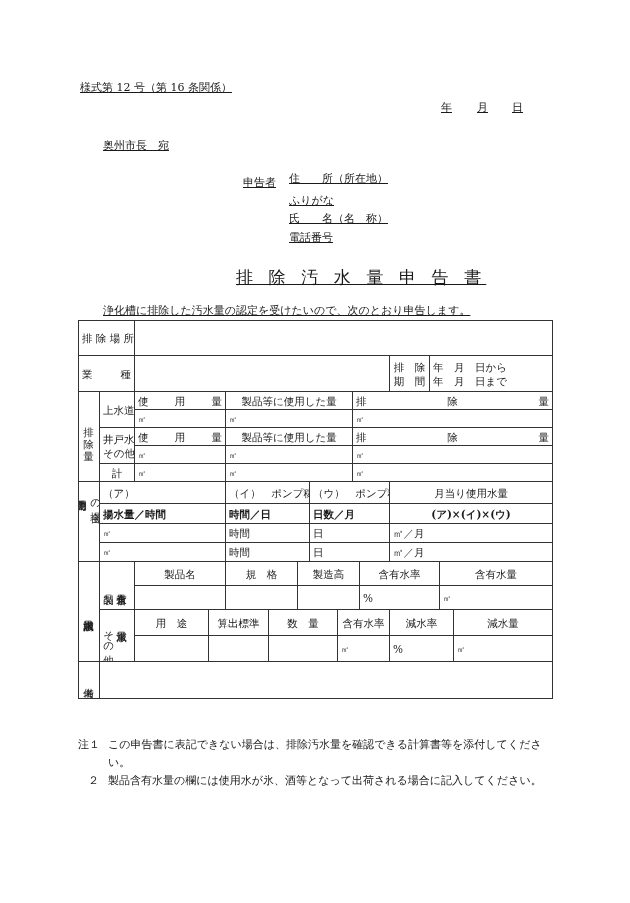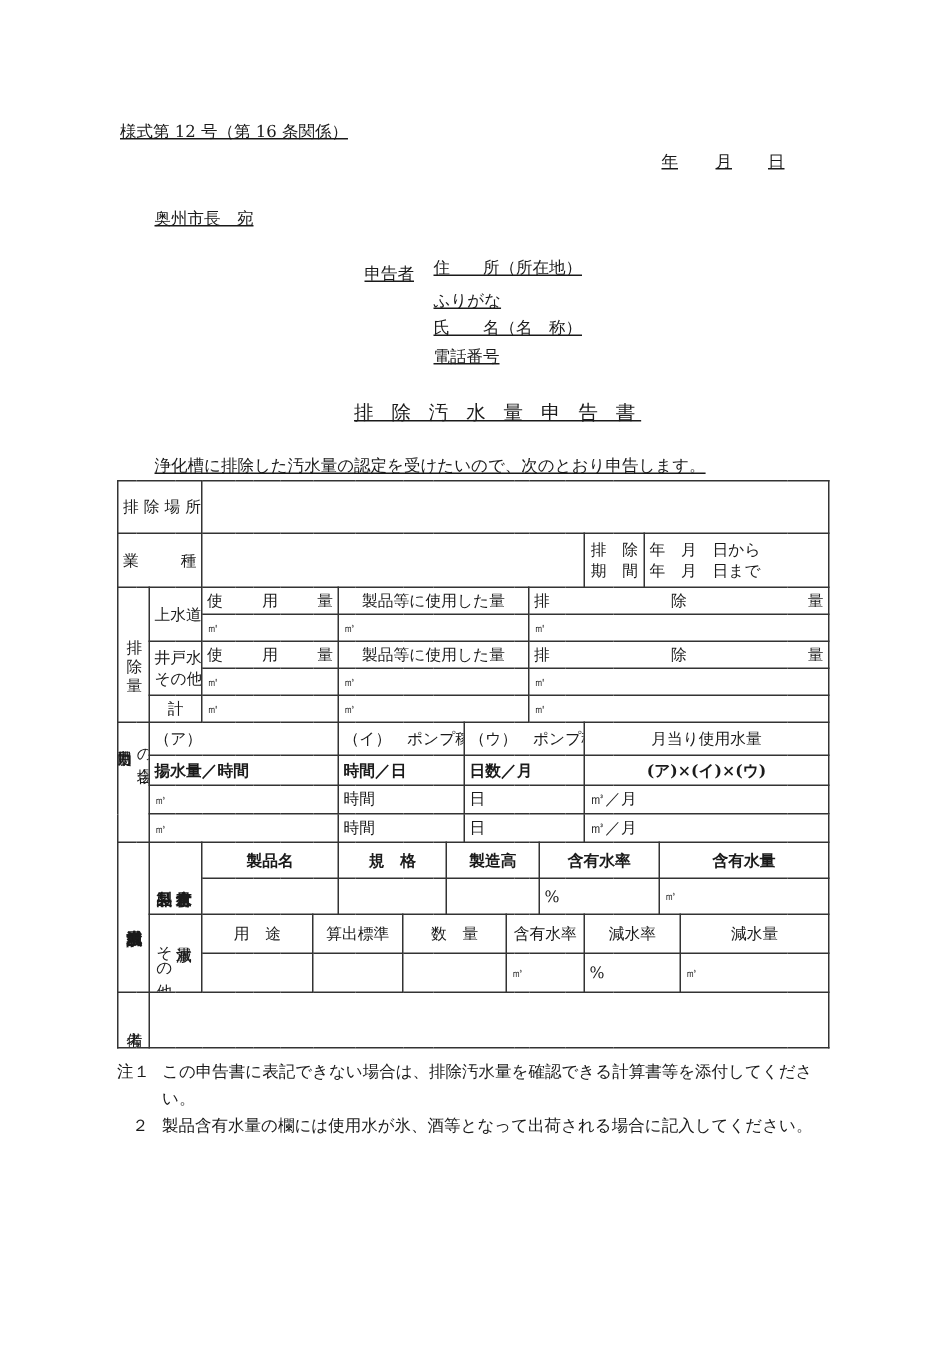--- a/index.html
+++ b/index.html
@@ -26,21 +26,21 @@
 <div class="abs" style="left:477px;top:100px;">月</div>
 <div class="abs" style="left:512px;top:100px;">日</div>
 <div class="abs" style="left:103px;top:138px;">奥州市長　宛</div>
 
 <div class="abs" style="left:243px;top:175px;">申告者</div>
 <div class="abs" style="left:289px;top:171px;">住　　所（所在地）</div>
 <div class="abs" style="left:289px;top:193px;">ふりがな</div>
 <div class="abs" style="left:289px;top:211px;">氏　　名（名　称）</div>
 <div class="abs" style="left:289px;top:230px;">電話番号</div>
 
-<div class="abs" style="left:236px;top:266px;font-size:13px;letter-spacing:0.3em;">排 除 汚 水 量 申 告 書</div>
+<div class="abs" style="left:236px;top:266px;font-size:17px;letter-spacing:0.3em;">排 除 汚 水 量 申 告 書</div>
 
 <div class="abs" style="left:103px;top:303px;">浄化槽に排除した汚水量の認定を受けたいので、次のとおり申告します。</div>
 
 <table class="form">
   <colgroup>
     <col style="width:12px">
       <col style="width:9px">
       <col style="width:17px">
       <col style="width:18px">
       <col style="width:22px">
@@ -160,21 +160,21 @@
     <td colspan="7" class="r">日</td>
     <td colspan="8" class="r">㎥／月</td>
   </tr>
   <tr style="height:19px;">
     <td colspan="8" class="r"><span class="unit">㎥</span></td>
     <td colspan="7" class="r">時間</td>
     <td colspan="7" class="r">日</td>
     <td colspan="8" class="r">㎥／月</td>
   </tr>
 
-  <tr style="height:24px;font-weight:bold;">
+  <tr style="height:24px;">
     <td rowspan="4" colspan="2" class="vcell">
       <div class="vert" style="margin:auto;">減水量内訳</div>
     </td>
     <td rowspan="2" colspan="2">
       <div style="display:flex;gap:1px;">
         <div class="vert">製品</div>
         <div class="vert">含有水量</div>
       </div>
     </td>
     <td colspan="6" class="c">製品名</td>
@@ -218,19 +218,19 @@
       <div class="vert" style="margin:auto;">備考</div>
     </td>
     <td colspan="30"></td>
   </tr>
 </tbody>
   </table>
 
 <div class="notes">
   <div class="note-item">
     <span class="note-num">注１</span>
-    <span style="white-space:normal;display:block;width:440px;">この申告書に表記できない場合は、排除汚水量を確認できる計算書等を添付してください。</span>
+    <span style="white-space:normal;display:block;width:440px;margin-top:30px;">この申告書に表記できない場合は、排除汚水量を確認できる計算書等を添付してください。</span>
   </div>
   <div class="note-item">
     <span class="note-num" style="left:10px;">２</span>
     <span style="white-space:normal;display:block;width:440px;">製品含有水量の欄には使用水が氷、酒等となって出荷される場合に記入してください。</span>
   </div>
 </div>
 
 </body></html>

